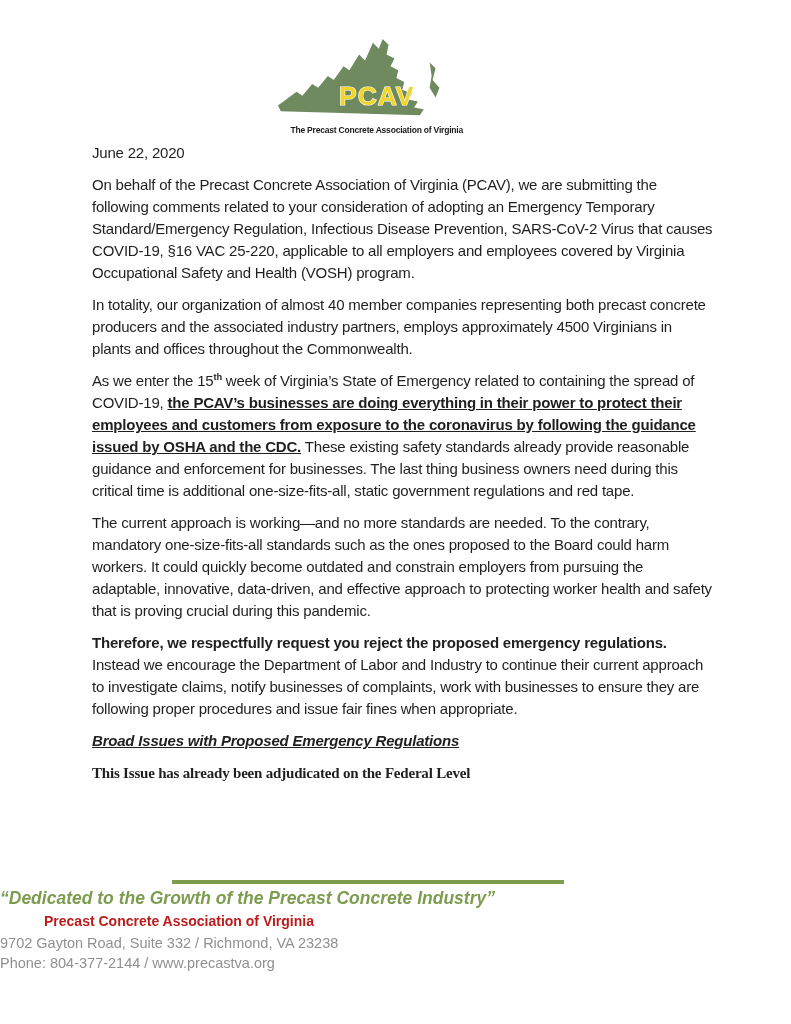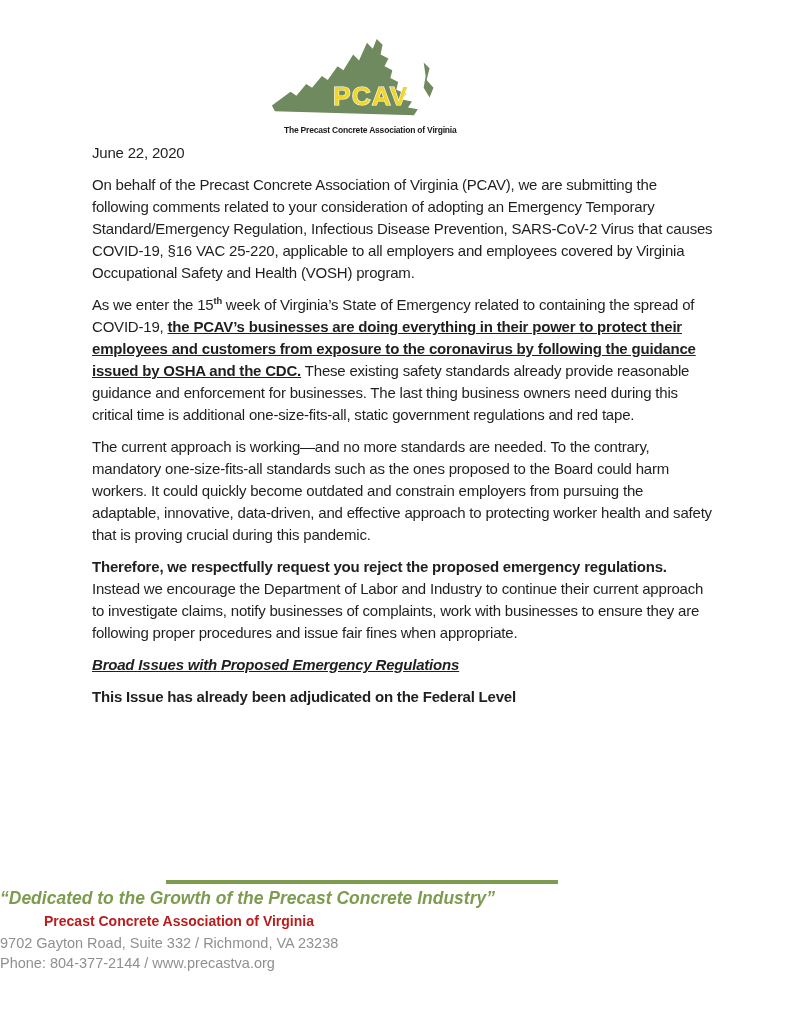--- a/index.html
+++ b/index.html
@@ -4,20 +4,21 @@
 <style>
   html, body { margin: 0; padding: 0; background: #ffffff; }
   .page {
     position: relative;
     width: 723px;
     height: 1024px;
     background: #ffffff;
     font-family: "Liberation Sans", sans-serif;
     color: #1f1f1f;
     overflow: hidden;
+    padding-left: 13px;
   }
 
   
   .logo {
     position: absolute;
     top: 36px;
     left: 50%;
     transform: translateX(-50%);
     width: 190px;
     text-align: center;
@@ -45,21 +46,21 @@
   }
   .content p { margin: 0 0 10px 0; }
   .bu { font-weight: bold; text-decoration: underline; }
   .b  { font-weight: bold; }
   sup.sb { font-weight: bold; font-size: 0.62em; line-height: 0; }
   .section-heading {
     font-weight: bold;
     font-style: italic;
     text-decoration: underline;
   }
-  .sub-heading { font-weight: bold; }
+  .sub-heading { font-weight: bold; font-family: Liberation Serif, serif; }
 
   
   .footer {
     position: absolute;
     top: 880px;
     left: 0;
     right: 0;
   }
   .footer-rule {
     width: 392px;
@@ -100,20 +101,21 @@
     </svg>
     <div class="logo-caption">The Precast Concrete Association of Virginia</div>
   </div>
 
   <div class="content">
     <p>June 22, 2020</p>
 
 
     <p>On behalf of the Precast Concrete Association of Virginia (PCAV), we are submitting the following comments related to your consideration of adopting an Emergency Temporary Standard/Emergency Regulation, Infectious Disease Prevention, SARS-CoV-2 Virus that causes COVID-19, §16 VAC 25-220, applicable to all employers and employees covered by Virginia Occupational Safety and Health (VOSH) program.</p>
 
+    <p>In totality, our organization of almost 40 member companies representing both precast concrete producers and the associated industry partners, employs approximately 4500 Virginians in plants and offices throughout the Commonwealth.</p>
 
     <p><span>As we enter the 15</span><sup class="sb">th</sup><span> week of Virginia’s State of Emergency related to containing the spread of COVID-19, </span><span class="bu">the PCAV’s businesses are doing everything in their power to protect their employees and customers from exposure to the coronavirus by following the guidance issued by OSHA and the CDC.</span><span>  These existing safety standards already provide reasonable guidance and enforcement for businesses.  The last thing business owners need during this critical time is additional one-size-fits-all, static government regulations and red tape.</span></p>
 
     <p>The current approach is working—and no more standards are needed. To the contrary, mandatory one-size-fits-all standards such as the ones proposed to the Board could harm workers. It could quickly become outdated and constrain employers from pursuing the adaptable, innovative, data-driven, and effective approach to protecting worker health and safety that is proving crucial during this pandemic.</p>
 
     <p><span class="b">Therefore, we respectfully request you reject the proposed emergency regulations.</span><span>  Instead we encourage the Department of Labor and Industry to continue their current approach to investigate claims, notify businesses of complaints, work with businesses to ensure they are following proper procedures and issue fair fines when appropriate.</span></p>
 
     <p class="section-heading">Broad Issues with Proposed Emergency Regulations</p>
 
     <p class="sub-heading">This Issue has already been adjudicated on the Federal Level</p>

